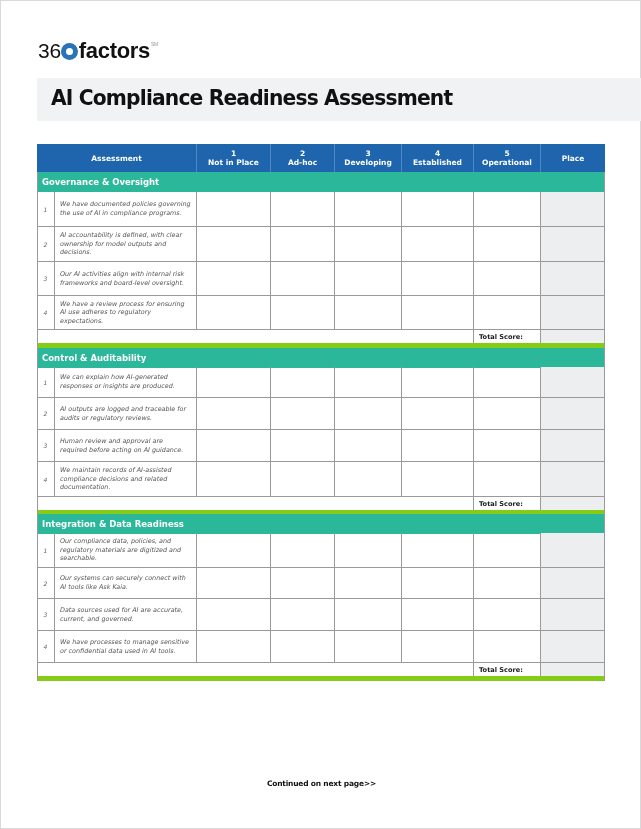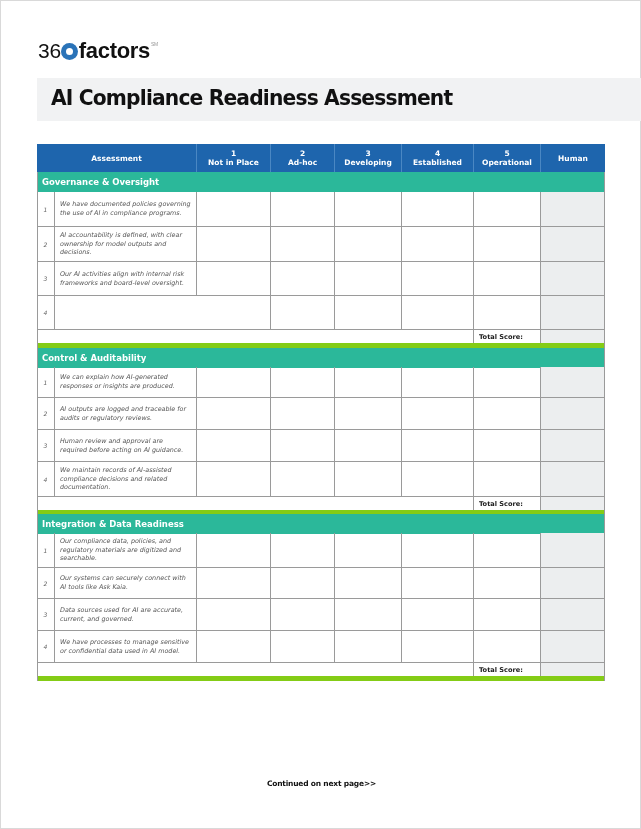--- a/index.html
+++ b/index.html
@@ -117,21 +117,21 @@
         </div>
       <div class="cell c4">
           <span>4</span>
           <span>Established</span>
         </div>
       <div class="cell c5">
           <span>5</span>
           <span>Operational</span>
         </div>
       <div class="cell" style="left:504px;width:64px;">
-          <span>Human</span>
+          <span>Place</span>
         </div>
     </div>
 
     <div class="row section" style="top:28px;">Governance &amp; Oversight</div>
 
     <div class="row qrow" style="top:48px;height:35px;">
       <div class="cell c-num">1</div>
       <div class="cell c-q">We have documented policies governing the use of AI in compliance programs.</div>
       <div class="cell c1"></div>
       <div class="cell c2"></div>
@@ -155,20 +155,21 @@
       <div class="cell c-q">Our AI activities align with internal risk frameworks and board-level oversight.</div>
       <div class="cell c1"></div>
       <div class="cell c2"></div>
       <div class="cell c3"></div>
       <div class="cell c4"></div>
       <div class="cell c5"></div>
       <div class="cell cs"></div>
     </div>
     <div class="row qrow" style="top:152px;height:34px;">
       <div class="cell c-num">4</div>
+      <div class="cell c-q">We have a review process for ensuring AI use adheres to regulatory expectations.</div>
       <div class="cell c1"></div>
       <div class="cell c2"></div>
       <div class="cell c3"></div>
       <div class="cell c4"></div>
       <div class="cell c5"></div>
       <div class="cell cs"></div>
     </div>
     <div class="row trow" style="top:186px;">
       <div class="cell" style="left:0;width:437px;"></div>
       <div class="cell tlabel">Total Score:</div>
@@ -250,21 +251,21 @@
       <div class="cell c-q">Data sources used for AI are accurate, current, and governed.</div>
       <div class="cell c1"></div>
       <div class="cell c2"></div>
       <div class="cell c3"></div>
       <div class="cell c4"></div>
       <div class="cell c5"></div>
       <div class="cell cs"></div>
     </div>
     <div class="row qrow" style="top:487px;height:32px;">
       <div class="cell c-num">4</div>
-      <div class="cell c-q">We have processes to manage sensitive or confidential data used in AI model.</div>
+      <div class="cell c-q">We have processes to manage sensitive or confidential data used in AI tools.</div>
       <div class="cell c1"></div>
       <div class="cell c2"></div>
       <div class="cell c3"></div>
       <div class="cell c4"></div>
       <div class="cell c5"></div>
       <div class="cell cs"></div>
     </div>
     <div class="row trow" style="top:519px;">
       <div class="cell" style="left:0;width:437px;"></div>
       <div class="cell tlabel">Total Score:</div>

